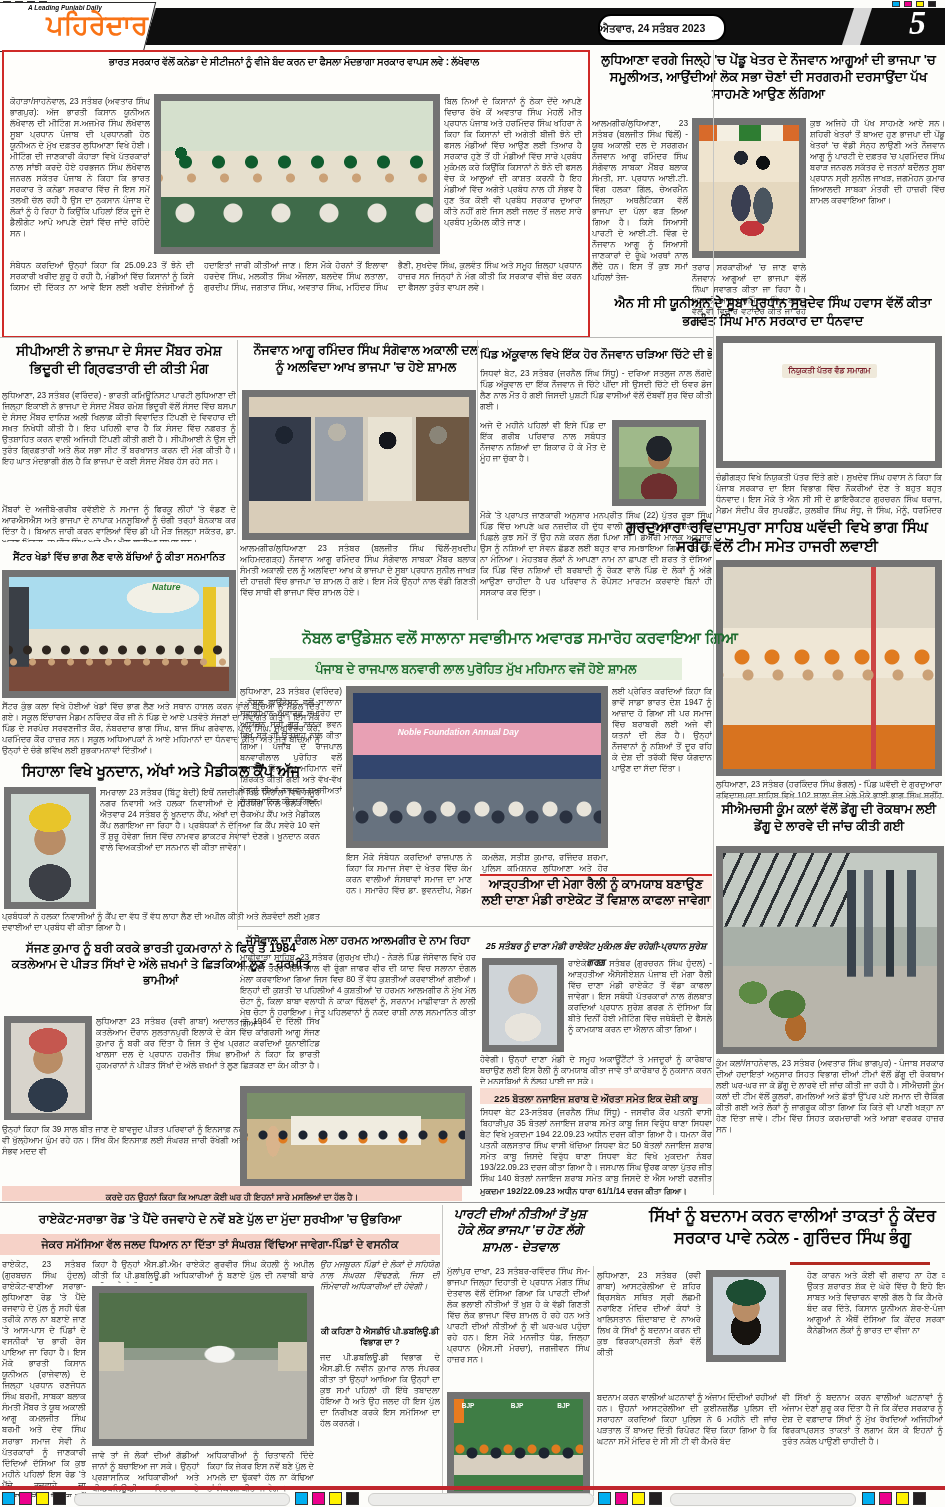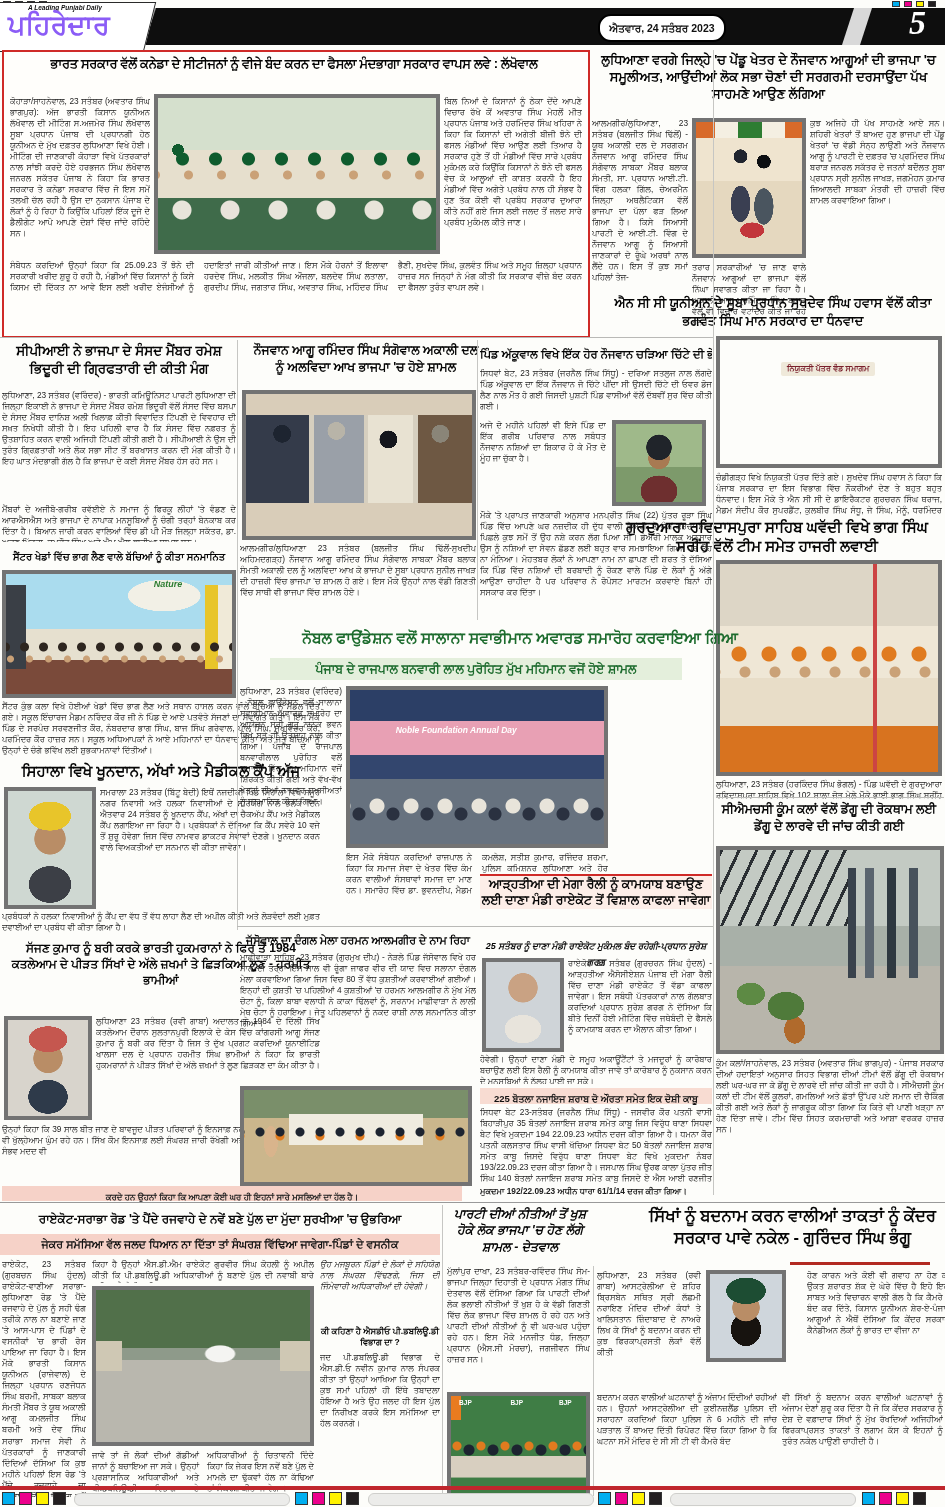--- a/index.html
+++ b/index.html
@@ -1,20 +1,20 @@
 <!DOCTYPE html>
 <html><head>
 <meta charset="utf-8">
 <style>
   html,body{margin:0;padding:0;background:#e8e8e4;}
   #page{position:relative;width:945px;height:1507px;background:#fdfdfa;font-family:"Liberation Sans",sans-serif;overflow:hidden;margin:0 auto;}
   .abs{position:absolute;}
   .hl{font-weight:bold;color:#050505;text-align:center;line-height:1.18;}
   .bt{font-size:8.3px;line-height:1.33;text-align:justify;color:#1c1c1c;overflow:hidden;}
-  .photo{position:absolute;border:4px solid #737373;box-sizing:border-box;overflow:hidden;padding-left:21px;}
+  .photo{position:absolute;border:7px solid #737373;box-sizing:border-box;overflow:hidden;padding-left:21px;}
   .vline{position:absolute;width:1px;background:#c6c6c3;}
   .hline{position:absolute;height:1px;background:#b9b9b6;}
   .mark{width:13px;height:13px;display:inline-block;margin-right:4px;border:1px solid #333;box-sizing:border-box;}
   .markrow{position:absolute;display:flex;}
   .bar{position:absolute;height:11px;background:#ececea;border:1px solid #cfcfcc;border-radius:6px;}
   .cy{background:#00aeef;} .mg{background:#ec008c;} .yl{background:#fff200;} .bk{background:#231f20;}
   .pinkband{background:#f6d2c8;}
   .nowrap{white-space:nowrap;overflow:hidden;}
 </style>
 </head>
@@ -32,30 +32,30 @@
     <span class="mark cy" style="width:8px;height:6px;"></span>
     <span class="mark mg" style="width:8px;height:6px;"></span>
     <span class="mark yl" style="width:8px;height:6px;"></span>
     <span class="mark bk" style="width:8px;height:6px;"></span>
   </div>
 
   <div class="abs" style="left:0;top:8px;width:945px;height:37px;background:#0e0e0e;">
     <div class="abs" style="left:116px;top:0;width:34px;height:37px;background:#9a9a9a;transform:skewX(-18deg);"></div>
     <div class="abs" style="left:-10px;top:-6px;width:158px;height:48px;background:#ffffff;border:1px solid #2a2a2a;transform:skewX(-14deg);"></div>
     <div class="abs" style="left:28px;top:-4px;width:120px;font-size:6.5px;font-style:italic;font-weight:bold;color:#111;">A Leading Punjabi Daily</div>
-    <div class="abs" style="left:8px;top:2px;width:140px;font-size:27px;font-weight:bold;color:#8b5cf6;font-family:'Liberation Serif',serif;">ਪਹਿਰੇਦਾਰ</div>
-    <div class="abs" style="left:598px;top:6px;width:124px;height:24px;background:#fff;border:2px solid #000;border-radius:13px;text-align:center;">
+    <div class="abs" style="left:8px;top:2px;width:140px;font-size:27px;font-weight:bold;color:#f97316;font-family:'Liberation Serif',serif;text-align:right;">ਪਹਿਰੇਦਾਰ</div>
+    <div class="abs" style="left:598px;top:6px;width:124px;height:24px;background:#fff;border:2px solid #000;border-radius:13px;text-align:left;">
       <span style="font-size:10.5px;font-weight:bold;line-height:24px;color:#111;">ਐਤਵਾਰ, 24 ਸਤੰਬਰ 2023</span>
     </div>
     <div class="abs" style="left:848px;top:0;width:18px;height:37px;background:#d9d9d9;transform:skewX(-18deg);"></div>
     <div class="abs" style="left:895px;top:-4px;width:45px;font-size:34px;font-weight:bold;font-style:italic;color:#fff;text-align:center;font-family:'Liberation Serif',serif;">5</div>
   </div>
 
   <div class="abs" style="left:2px;top:50px;width:584px;height:284px;border:2px solid #cf2a27;background:#fffefb;">
-    <div class="hl nowrap" style="position:absolute;left:2px;top:4px;width:576px;font-size:13px;letter-spacing:-0.3px;">ਭਾਰਤ ਸਰਕਾਰ ਵੱਲੋਂ ਕਨੇਡਾ ਦੇ ਸੀਟੀਜਨਾਂ ਨੂੰ ਵੀਜੇ ਬੰਦ ਕਰਨ ਦਾ ਫੈਸਲਾ ਮੰਦਭਾਗਾ ਸਰਕਾਰ ਵਾਪਸ ਲਵੇ : ਲੱਖੋਵਾਲ</div>
+    <div class="hl nowrap" style="position:absolute;left:2px;top:4px;width:576px;font-size:10px;letter-spacing:-0.3px;">ਭਾਰਤ ਸਰਕਾਰ ਵੱਲੋਂ ਕਨੇਡਾ ਦੇ ਸੀਟੀਜਨਾਂ ਨੂੰ ਵੀਜੇ ਬੰਦ ਕਰਨ ਦਾ ਫੈਸਲਾ ਮੰਦਭਾਗਾ ਸਰਕਾਰ ਵਾਪਸ ਲਵੇ : ਲੱਖੋਵਾਲ</div>
     <div class="bt abs" style="left:6px;top:44px;width:140px;height:158px;">ਕੋਹਾੜਾ/ਸਾਹਨੇਵਾਲ, 23 ਸਤੰਬਰ (ਅਵਤਾਰ ਸਿੰਘ ਭਾਗਪੁਰ): ਅੱਜ ਭਾਰਤੀ ਕਿਸਾਨ ਯੂਨੀਅਨ ਲੱਖੋਵਾਲ ਦੀ ਮੀਟਿੰਗ ਸ.ਅਜਮੇਰ ਸਿੰਘ ਲੱਖੋਵਾਲ ਸੂਬਾ ਪ੍ਰਧਾਨ ਪੰਜਾਬ ਦੀ ਪ੍ਰਧਾਨਗੀ ਹੇਠ ਯੂਨੀਅਨ ਦੇ ਮੁੱਖ ਦਫ਼ਤਰ ਲੁਧਿਆਣਾ ਵਿਖੇ ਹੋਈ। ਮੀਟਿੰਗ ਦੀ ਜਾਣਕਾਰੀ ਕੋਹਾੜਾ ਵਿਖੇ ਪੱਤਰਕਾਰਾਂ ਨਾਲ ਸਾਂਝੀ ਕਰਦੇ ਹੋਏ ਹਰਭਜਨ ਸਿੰਘ ਲੱਖੋਵਾਲ ਜਨਰਲ ਸਕੱਤਰ ਪੰਜਾਬ ਨੇ ਕਿਹਾ ਕਿ ਭਾਰਤ ਸਰਕਾਰ ਤੇ ਕਨੇਡਾ ਸਰਕਾਰ ਵਿੱਚ ਜੋ ਇਸ ਸਮੇਂ ਤਲਖੀ ਚੱਲ ਰਹੀ ਹੈ ਉਸ ਦਾ ਨੁਕਸਾਨ ਪੰਜਾਬ ਦੇ ਲੋਕਾਂ ਨੂੰ ਹੋ ਰਿਹਾ ਹੈ ਕਿਉਂਕਿ ਪਹਿਲਾਂ ਇੱਕ ਦੂਜੇ ਦੇ ਡੈਲੀਗੇਟ ਆਪੋ ਆਪਣੇ ਦੇਸ਼ਾਂ ਵਿੱਚ ਜਾਂਦੇ ਰਹਿੰਦੇ ਸਨ।</div>
     <div class="photo" style="left:150px;top:42px;width:286px;height:160px;background:
       radial-gradient(circle 6px at 20px 52px, #0f5c2e 97%, transparent),
       radial-gradient(circle, #0f5c2e 6px, transparent 7px) 8px 46px/33px 30px repeat-x,
       radial-gradient(circle, #caa177 4px, transparent 5px) 14px 62px/33px 30px repeat-x,
       radial-gradient(circle, #e8e4da 9px, transparent 10px) 0px 92px/48px 40px repeat-x,
       linear-gradient(#d5e0cd 0 34%, #e6dfcd 34% 66%, #3f6b4a 66% 100%);background-repeat:no-repeat,repeat-x,repeat-x,repeat-x,no-repeat;"></div>
     <div class="bt abs" style="left:440px;top:44px;width:138px;height:158px;">ਬਿਲ ਨਿਆਂ ਦੇ ਕਿਸਾਨਾਂ ਨੂੰ ਠੇਕਾ ਦੇਂਦੇ ਆਪਣੇ ਵਿਚਾਰ ਰੱਖੇ ਕੋਂ ਅਵਤਾਰ ਸਿੰਘ ਮੇਹਲੋਂ ਮੀਤ ਪ੍ਰਧਾਨ ਪੰਜਾਬ ਅਤੇ ਹਰਮਿੰਦਰ ਸਿੰਘ ਖਹਿਰਾ ਨੇ ਕਿਹਾ ਕਿ ਕਿਸਾਨਾਂ ਦੀ ਅਗੇਤੀ ਬੀਜੀ ਝੋਨੇ ਦੀ ਫਸਲ ਮੰਡੀਆਂ ਵਿੱਚ ਆਉਣ ਲਈ ਤਿਆਰ ਹੈ ਸਰਕਾਰ ਹੁਣੇ ਤੋਂ ਹੀ ਮੰਡੀਆਂ ਵਿੱਚ ਸਾਰੇ ਪ੍ਰਬੰਧ ਮੁਕੰਮਲ ਕਰੇ ਕਿਉਂਕਿ ਕਿਸਾਨਾਂ ਨੇ ਝੋਨੇ ਦੀ ਫਸਲ ਵੇਚ ਕੇ ਆਲੂਆਂ ਦੀ ਕਾਸ਼ਤ ਕਰਨੀ ਹੈ ਇਹ ਮੰਡੀਆਂ ਵਿੱਚ ਅਗੇਤੇ ਪ੍ਰਬੰਧ ਨਾਲ ਹੀ ਸੰਭਵ ਹੈ ਹੁਣ ਤੱਕ ਕੋਈ ਵੀ ਪ੍ਰਬੰਧ ਸਰਕਾਰ ਦੁਆਰਾ ਕੀਤੇ ਨਹੀਂ ਗਏ ਜਿਸ ਲਈ ਜਲਦ ਤੋਂ ਜਲਦ ਸਾਰੇ ਪ੍ਰਬੰਧ ਮੁਕੰਮਲ ਕੀਤੇ ਜਾਣ।</div>
     <div class="bt abs" style="left:6px;top:208px;width:572px;height:70px;column-count:3;column-gap:10px;">ਸੰਬੋਧਨ ਕਰਦਿਆਂ ਉਨ੍ਹਾਂ ਕਿਹਾ ਕਿ 25.09.23 ਤੋਂ ਝੋਨੇ ਦੀ ਸਰਕਾਰੀ ਖਰੀਦ ਸ਼ੁਰੂ ਹੋ ਰਹੀ ਹੈ, ਮੰਡੀਆਂ ਵਿੱਚ ਕਿਸਾਨਾਂ ਨੂੰ ਕਿਸੇ ਕਿਸਮ ਦੀ ਦਿੱਕਤ ਨਾ ਆਵੇ ਇਸ ਲਈ ਖਰੀਦ ਏਜੰਸੀਆਂ ਨੂੰ ਹਦਾਇਤਾਂ ਜਾਰੀ ਕੀਤੀਆਂ ਜਾਣ। ਇਸ ਮੌਕੇ ਹੋਰਨਾਂ ਤੋਂ ਇਲਾਵਾ ਹਰਦੇਵ ਸਿੰਘ, ਮਲਕੀਤ ਸਿੰਘ ਔਜਲਾ, ਬਲਦੇਵ ਸਿੰਘ ਲਤਾਲਾ, ਗੁਰਦੀਪ ਸਿੰਘ, ਜਗਤਾਰ ਸਿੰਘ, ਅਵਤਾਰ ਸਿੰਘ, ਮਹਿੰਦਰ ਸਿੰਘ ਭੈਣੀ, ਸੁਖਦੇਵ ਸਿੰਘ, ਕੁਲਵੰਤ ਸਿੰਘ ਅਤੇ ਸਮੂਹ ਜ਼ਿਲ੍ਹਾ ਪ੍ਰਧਾਨ ਹਾਜ਼ਰ ਸਨ ਜਿਨ੍ਹਾਂ ਨੇ ਮੰਗ ਕੀਤੀ ਕਿ ਸਰਕਾਰ ਵੀਜ਼ੇ ਬੰਦ ਕਰਨ ਦਾ ਫੈਸਲਾ ਤੁਰੰਤ ਵਾਪਸ ਲਵੇ।</div>
   </div>
@@ -165,20 +165,21 @@
     <span style="font-size:12.5px;font-weight:bold;color:#1c6b2d;line-height:22px;">ਪੰਜਾਬ ਦੇ ਰਾਜਪਾਲ ਬਨਵਾਰੀ ਲਾਲ ਪੁਰੋਹਿਤ ਮੁੱਖ ਮਹਿਮਾਨ ਵਜੋਂ ਹੋਏ ਸ਼ਾਮਲ</span>
   </div>
   <div class="bt abs" style="left:240px;top:686px;width:102px;height:242px;">ਲੁਧਿਆਣਾ, 23 ਸਤੰਬਰ (ਵਰਿੰਦਰ) - ਨੋਬਲ ਫਾਉਂਡੇਸ਼ਨ ਵਲੋਂ ਸਾਲਾਨਾ ਸਵਾਭੀਮਾਨ ਅਵਾਰਡ ਸਮਾਰੋਹ ਦਾ ਆਯੋਜਨ ਸ੍ਰੀ ਗੁਰੂ ਨਾਨਕ ਭਵਨ ਵਿਖੇ ਬੜੇ ਹੀ ਉਤਸ਼ਾਹ ਨਾਲ ਕੀਤਾ ਗਿਆ। ਪੰਜਾਬ ਦੇ ਰਾਜਪਾਲ ਬਨਵਾਰੀਲਾਲ ਪੁਰੋਹਿਤ ਵਲੋਂ ਸਮਾਰੋਹ ਵਿੱਚ ਮੁੱਖ ਮਹਿਮਾਨ ਵਜੋਂ ਸ਼ਿਰਕਤ ਕੀਤੀ ਗਈ ਅਤੇ ਵੱਖ-ਵੱਖ ਖੇਤਰਾਂ ਦੀਆਂ ਨਾਮਵਰ ਸ਼ਖਸੀਅਤਾਂ ਨੂੰ ਸਨਮਾਨਿਤ ਕੀਤਾ ਗਿਆ।</div>
   <div class="photo" style="left:346px;top:686px;width:262px;height:162px;background:
     radial-gradient(circle, #e8e4da 7px, transparent 8px) 10px 96px/34px 40px repeat-x,
     radial-gradient(circle, #2a3140 6px, transparent 7px) 26px 104px/34px 40px repeat-x,
     linear-gradient(#2c3f66 0 20%, #e8a0b4 20% 42%, #33466e 42% 58%, #67727f 58% 100%);">
     <span style="position:absolute;left:18%;top:23%;color:#fff;font-size:8.5px;font-weight:bold;font-style:italic;">Noble Foundation Annual Day</span>
   </div>
   <div class="bt abs" style="left:346px;top:852px;width:262px;height:76px;column-count:2;column-gap:10px;">ਇਸ ਮੌਕੇ ਸੰਬੋਧਨ ਕਰਦਿਆਂ ਰਾਜਪਾਲ ਨੇ ਕਿਹਾ ਕਿ ਸਮਾਜ ਸੇਵਾ ਦੇ ਖੇਤਰ ਵਿੱਚ ਕੰਮ ਕਰਨ ਵਾਲੀਆਂ ਸੰਸਥਾਵਾਂ ਸਮਾਜ ਦਾ ਮਾਣ ਹਨ। ਸਮਾਰੋਹ ਵਿੱਚ ਡਾ. ਭੁਵਨਦੀਪ, ਮੈਡਮ ਕਮਲੇਸ਼, ਸਤੀਸ਼ ਕੁਮਾਰ, ਰਜਿੰਦਰ ਸ਼ਰਮਾ, ਪੁਲਿਸ ਕਮਿਸ਼ਨਰ ਲੁਧਿਆਣਾ ਅਤੇ ਹੋਰ ਪਤਵੰਤੇ ਹਾਜ਼ਰ ਸਨ। ਫਾਉਂਡੇਸ਼ਨ ਵਲੋਂ ਆਏ ਮਹਿਮਾਨਾਂ ਦਾ ਧੰਨਵਾਦ ਕੀਤਾ ਗਿਆ।</div>
+  <div class="bt abs" style="left:612px;top:686px;width:100px;height:242px;">ਲਈ ਪ੍ਰੇਰਿਤ ਕਰਦਿਆਂ ਕਿਹਾ ਕਿ ਭਾਵੇਂ ਸਾਡਾ ਭਾਰਤ ਦੇਸ਼ 1947 ਨੂੰ ਆਜ਼ਾਦ ਹੋ ਗਿਆ ਸੀ ਪਰ ਸਮਾਜ ਵਿੱਚ ਬਰਾਬਰੀ ਲਈ ਅਜੇ ਵੀ ਯਤਨਾਂ ਦੀ ਲੋੜ ਹੈ। ਉਨ੍ਹਾਂ ਨੌਜਵਾਨਾਂ ਨੂੰ ਨਸ਼ਿਆਂ ਤੋਂ ਦੂਰ ਰਹਿ ਕੇ ਦੇਸ਼ ਦੀ ਤਰੱਕੀ ਵਿੱਚ ਯੋਗਦਾਨ ਪਾਉਣ ਦਾ ਸੱਦਾ ਦਿੱਤਾ।</div>
 
   <div class="hl nowrap" style="position:absolute;left:240px;top:930px;width:236px;font-size:11px;line-height:20px;">ਜੱਸੋਵਾਲ ਦਾ ਦੰਗਲ ਮੇਲਾ ਹਰਮਨ ਆਲਮਗੀਰ ਦੇ ਨਾਮ ਰਿਹਾ</div>
   <div class="bt abs" style="left:240px;top:952px;width:236px;height:130px;">ਮਾਛੀਵਾੜਾ ਸਾਹਿਬ, 23 ਸਤੰਬਰ (ਗੁਰਮੁਖ ਦੀਪ) - ਨੇੜਲੇ ਪਿੰਡ ਜੱਸੋਵਾਲ ਵਿਖੇ ਹਰ ਸਾਲ ਦੀ ਤਰ੍ਹਾਂ ਇਸ ਸਾਲ ਵੀ ਰੂੰਗਾ ਜਾਫਰ ਵੀਰ ਦੀ ਯਾਦ ਵਿਚ ਸਲਾਨਾ ਦੰਗਲ ਮੇਲਾ ਕਰਵਾਇਆ ਗਿਆ ਜਿਸ ਵਿਚ 80 ਤੋਂ ਵੱਧ ਕੁਸ਼ਤੀਆਂ ਕਰਵਾਈਆਂ ਗਈਆਂ। ਇਨ੍ਹਾਂ ਦੀ ਕੁਸ਼ਤੀ 'ਚ ਪਹਿਲੀਆਂ 4 ਕੁਸ਼ਤੀਆਂ 'ਚ ਹਰਮਨ ਆਲਮਗੀਰ ਨੇ ਮੁੱਖ ਮੱਲ ਚੋਟਾ ਨੂੰ, ਕਿਲਾ ਬਾਬਾ ਵਲਾਧੀ ਨੇ ਕਾਕਾ ਢਿੱਲਵਾਂ ਨੂੰ, ਸਰਨਾਮ ਮਾਛੀਵਾੜਾ ਨੇ ਲਾਲੀ ਮੇਥ ਚੋਟਾ ਨੂੰ ਹਰਾਇਆ। ਜੇਤੂ ਪਹਿਲਵਾਨਾਂ ਨੂੰ ਨਕਦ ਰਾਸ਼ੀ ਨਾਲ ਸਨਮਾਨਿਤ ਕੀਤਾ ਗਿਆ।</div>
   <div class="photo" style="left:240px;top:1086px;width:232px;height:100px;background:
     radial-gradient(circle, #1d2430 4px, transparent 5px) 6px 22px/20px 40px repeat-x,
     radial-gradient(circle, #e07b1f 4px, transparent 5px) 16px 26px/40px 40px repeat-x,
     radial-gradient(ellipse 10px 22px at 12% 56%, #d9b48c 70%, transparent 71%),
     linear-gradient(90deg, transparent 0 20%, #f0ece0 20% 80%, transparent 80%) 0 40%/100% 34% no-repeat,
     linear-gradient(#7a8f6a 0 30%, #cbb68c 30% 100%);"></div>
 

